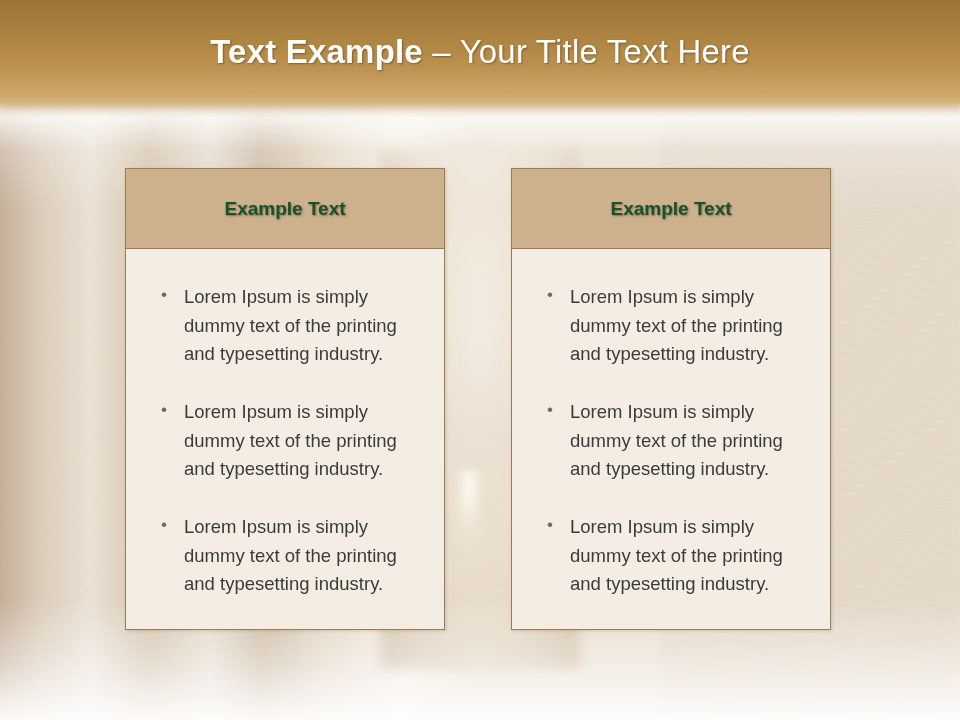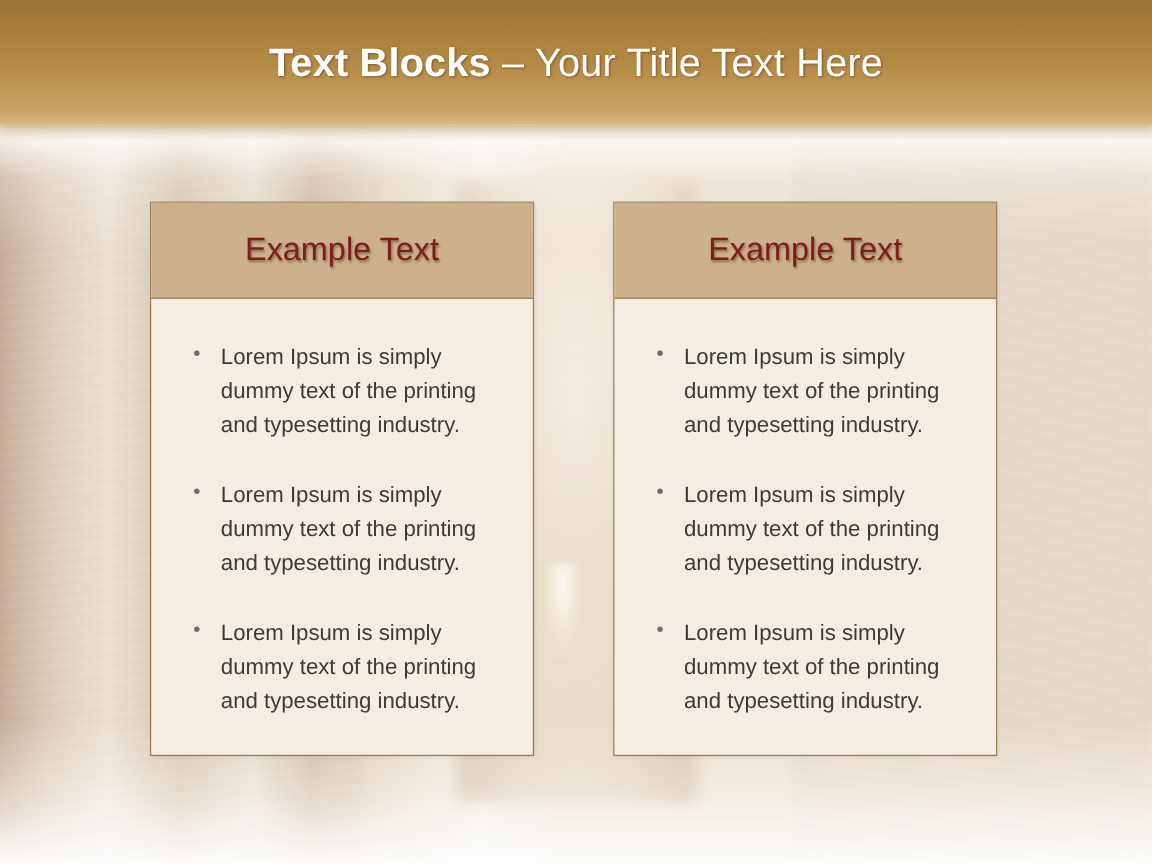--- a/index.html
+++ b/index.html
@@ -158,23 +158,23 @@
   .block-header {
     height: 80px;
     background: #cdb08c;
     border-bottom: 1px solid #9a7c57;
     display: flex;
     align-items: center;
     justify-content: center;
     box-sizing: border-box;
   }
   .block-header-text {
-    font-size: 27px;
-    font-weight: normal;
-    color: #7f1d1d;
+    font-size: 19px;
+    font-weight: bold;
+    color: #14532d;
     text-shadow: 1px 1px 2px rgba(90,66,38,0.6);
   }
 
   .block-body {
     padding: 22px 16px 10px 14px;
     box-sizing: border-box;
     height: 380px;
   }
   ul.bullets {
     list-style: none;
@@ -209,21 +209,21 @@
   <div class="bg"></div>
   <div class="bg-stripes-left"></div>
   <div class="bg-stripes-right"></div>
   <div class="bg-center-page"></div>
   <div class="bg-bookmark"></div>
   <div class="bg-fade"></div>
   <div class="bg-veil"></div>
 
   <div class="title-bar">
     <div class="title-text">
-      <span class="strong">Text Blocks</span><span class="light"> – </span><span class="light">Your Title Text Here</span>
+      <span class="strong">Text Example</span><span class="light"> – </span><span class="light">Your Title Text Here</span>
     </div>
   </div>
 
   <div class="blocks">
 
     <div class="block left">
       <div class="block-header">
         <span class="block-header-text">Example Text</span>
       </div>
       <div class="block-body">

